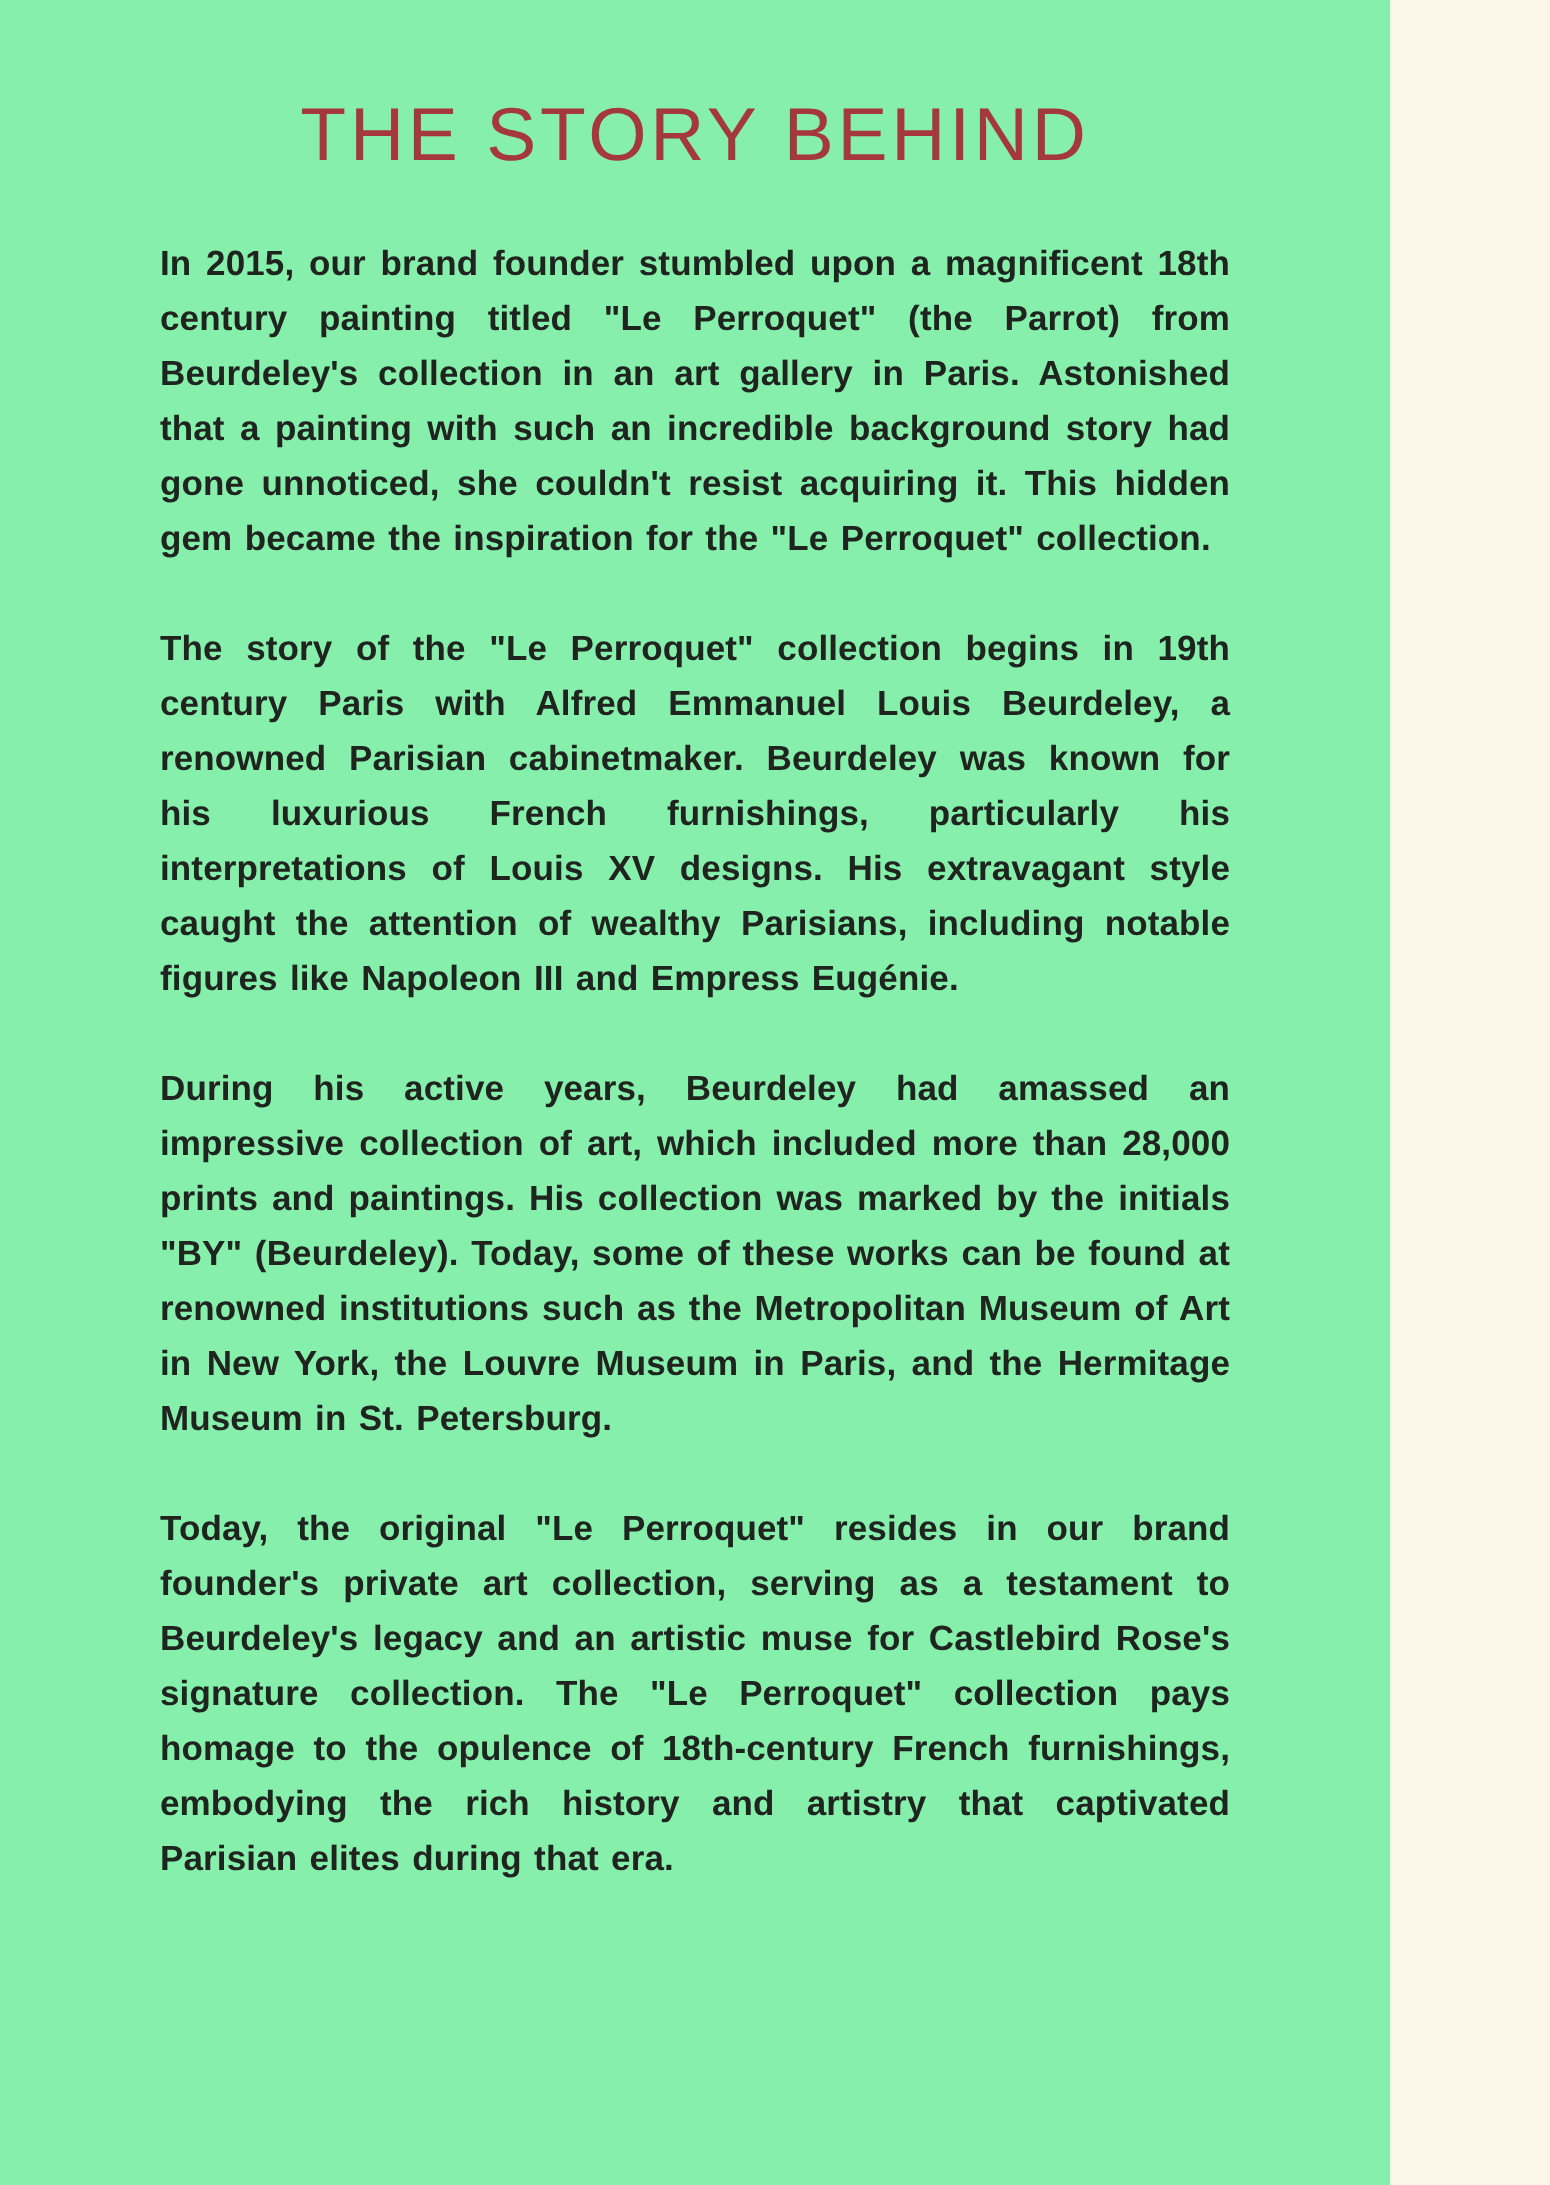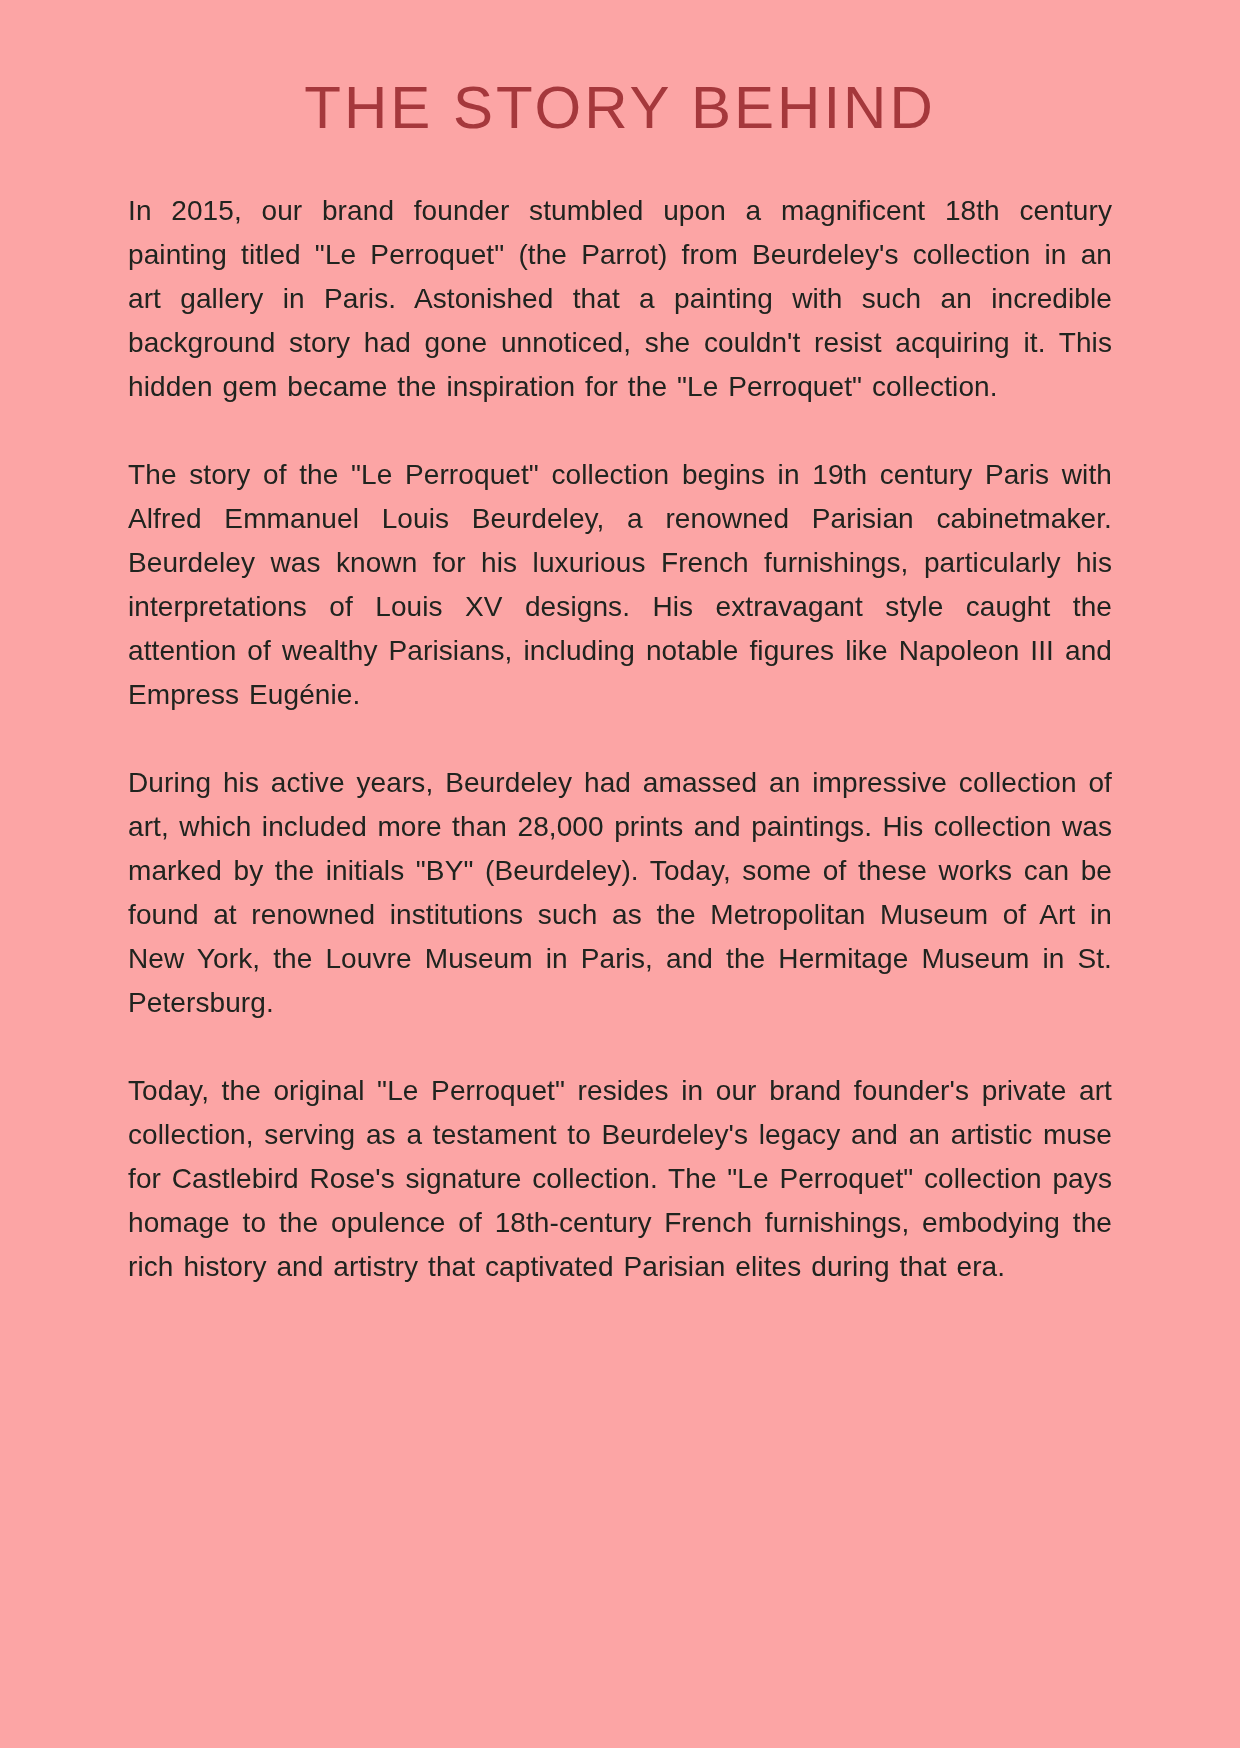--- a/index.html
+++ b/index.html
@@ -7,23 +7,23 @@
     padding: 0;
   }
   body {
     width: 1240px;
     height: 1748px;
     background: #FBF6E7;
     font-family: "Liberation Sans", sans-serif;
   }
   .page {
     box-sizing: border-box;
-    width: 1240px;
+    width: 1112px;
     height: 1748px;
-    background: #fca5a5;
+    background: #86efac;
     padding: 70px 128px 0 128px;
     overflow: hidden;
   }
   .page-title {
     margin: 0 0 44px 0;
     text-align: center;
     font-family: "Liberation Sans", sans-serif;
     font-size: 60px;
     font-weight: 300;
     letter-spacing: 3px;
@@ -34,20 +34,21 @@
   .story {
     color: #20241F;
   }
   .story p {
     margin: 0 0 44px 0;
     font-size: 28px;
     line-height: 44px;
     text-align: justify;
     word-spacing: 2px;
     letter-spacing: 0.1px;
+    font-weight: bold;
   }
   .story p:last-child {
     margin-bottom: 0;
   }
 </style>
 </head>
 <body>
 
 <div class="page">
   <h1 class="page-title">THE STORY BEHIND</h1>

